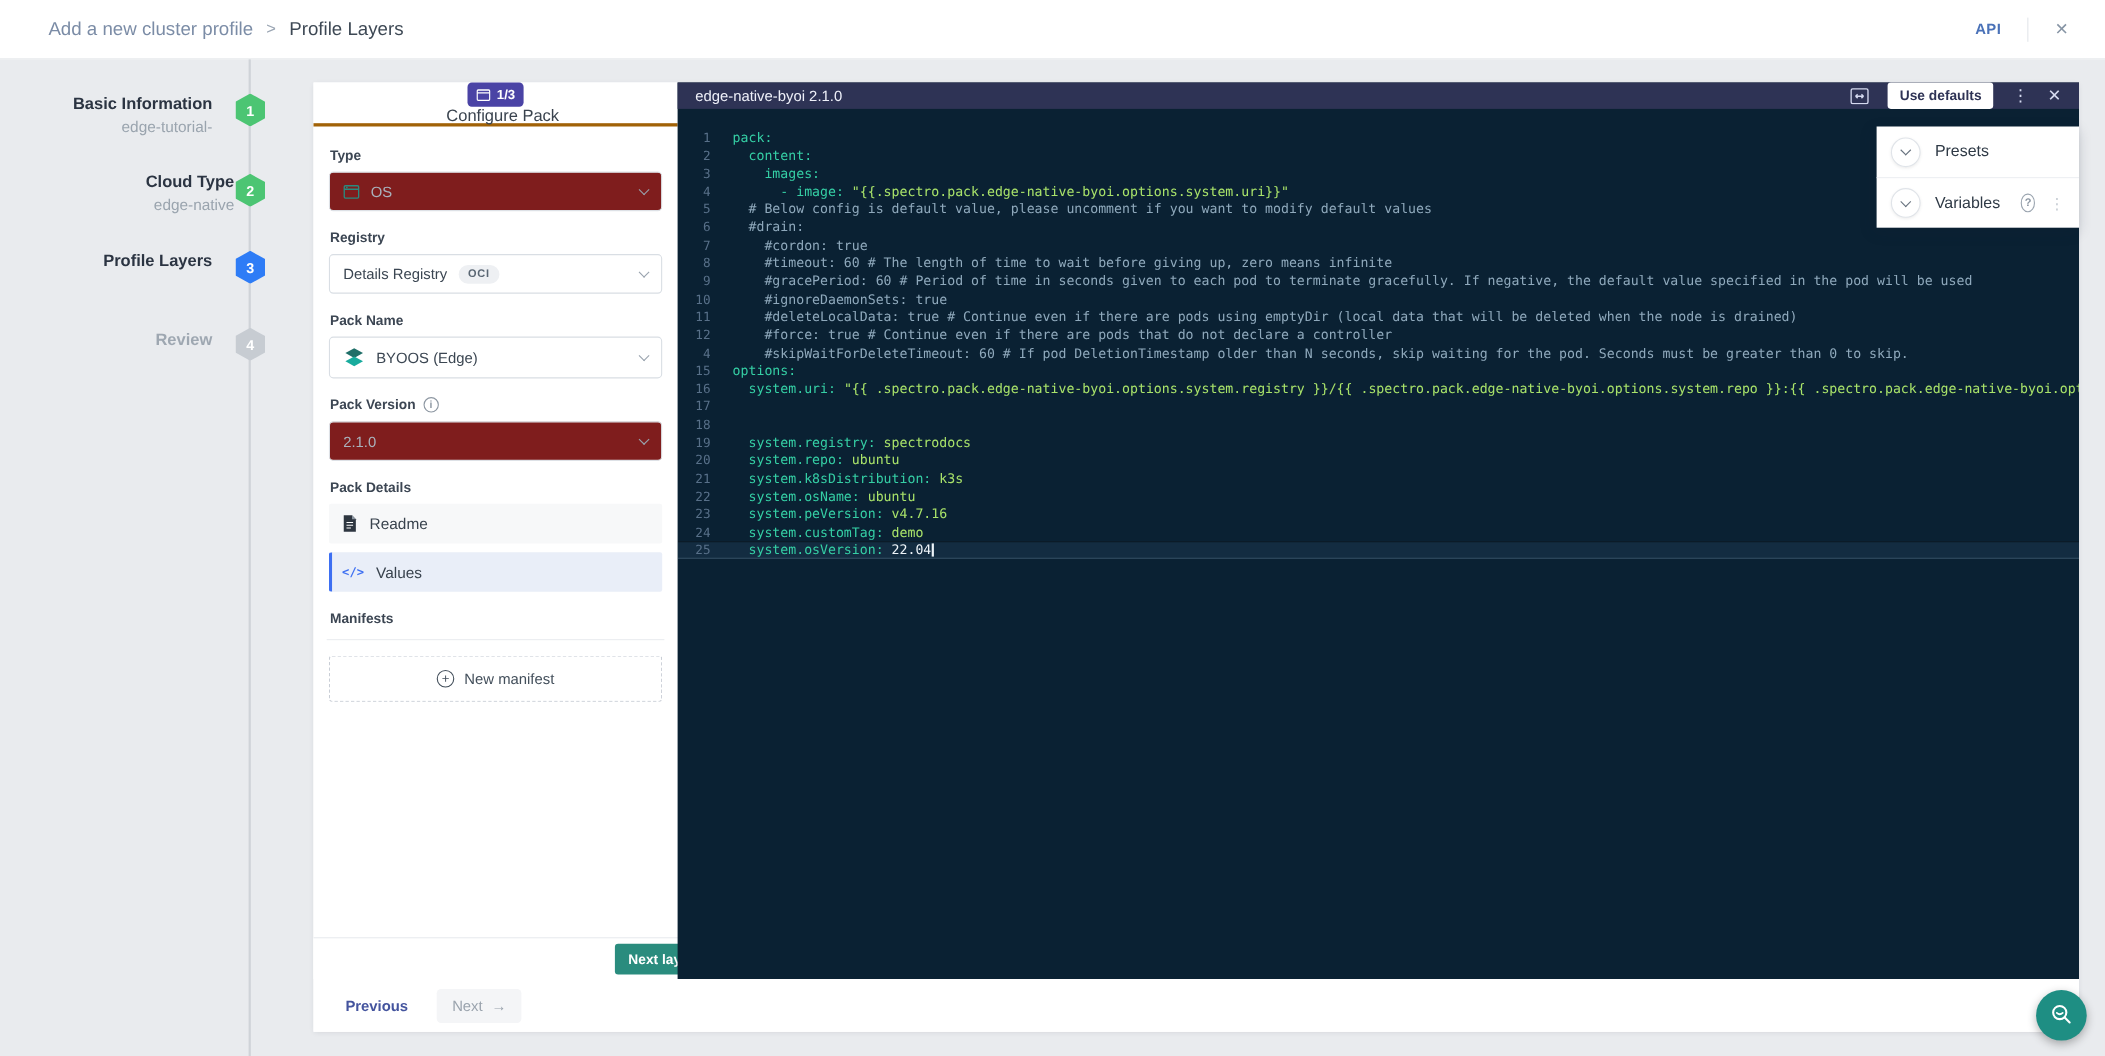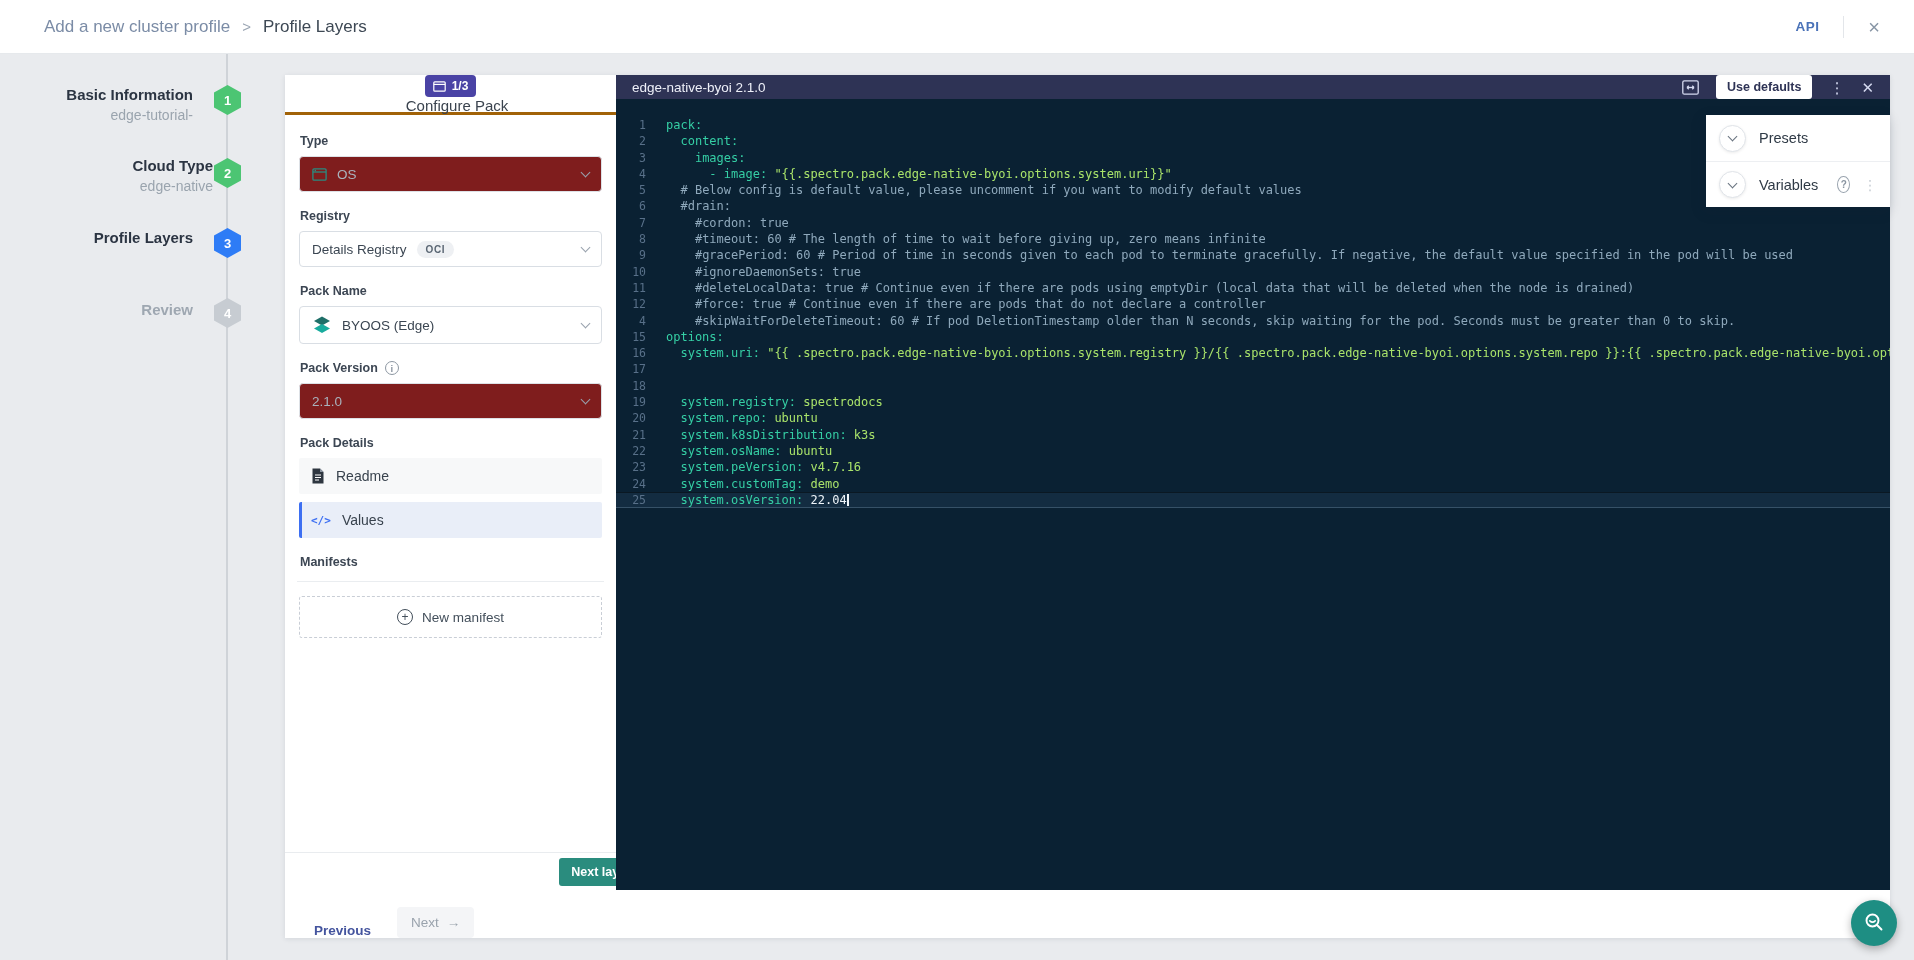--- a/index.html
+++ b/index.html
@@ -91,21 +91,21 @@
   .circ { width:27px; height:27px; border:1px solid #e0e4e9; border-radius:50%; background:#fff; flex:0 0 auto;
           display:flex; align-items:center; justify-content:center; box-shadow:0 1px 3px rgba(0,0,0,.08); }
   .circ .chev { border-color:#67727e; margin-top:-3px; }
   .sp-label { font-size:14.5px; color:#2f3a46; }
   .help-i { width:17px; height:17px; border:1.3px solid #9aa4af; border-radius:50%; color:#8a95a1;
             font-size:10px; font-weight:700; display:flex; align-items:center; justify-content:center; margin-left:6px; }
   .sp-kebab { margin-left:auto; color:#c6ccd3; font-size:14px; }
 
   
   .card-foot { position:absolute; left:285px; top:890px; width:1605px; height:48px; background:#fff;
-               display:flex; align-items:flex-end; padding-left:29px; gap:26px; }
+               display:flex; align-items:center; padding-left:29px; gap:26px; }
   .prev-link { color:#44549e; font-size:13.5px; font-weight:600; cursor:pointer; }
   .next-btn { background:#f4f5f7; color:#9aa3ad; font-size:13.5px; padding:8px 14px; border-radius:4px;
               border:none; display:flex; align-items:center; gap:8px; font-family:inherit; }
 
   
   .help-btn { position:absolute; left:1851px; top:900px; width:46px; height:46px; border-radius:50%;
               background:#1e8e83; box-shadow:0 3px 9px rgba(0,0,0,.3); display:flex; align-items:center;
               justify-content:center; cursor:pointer; }
 
   svg { display:block; }

